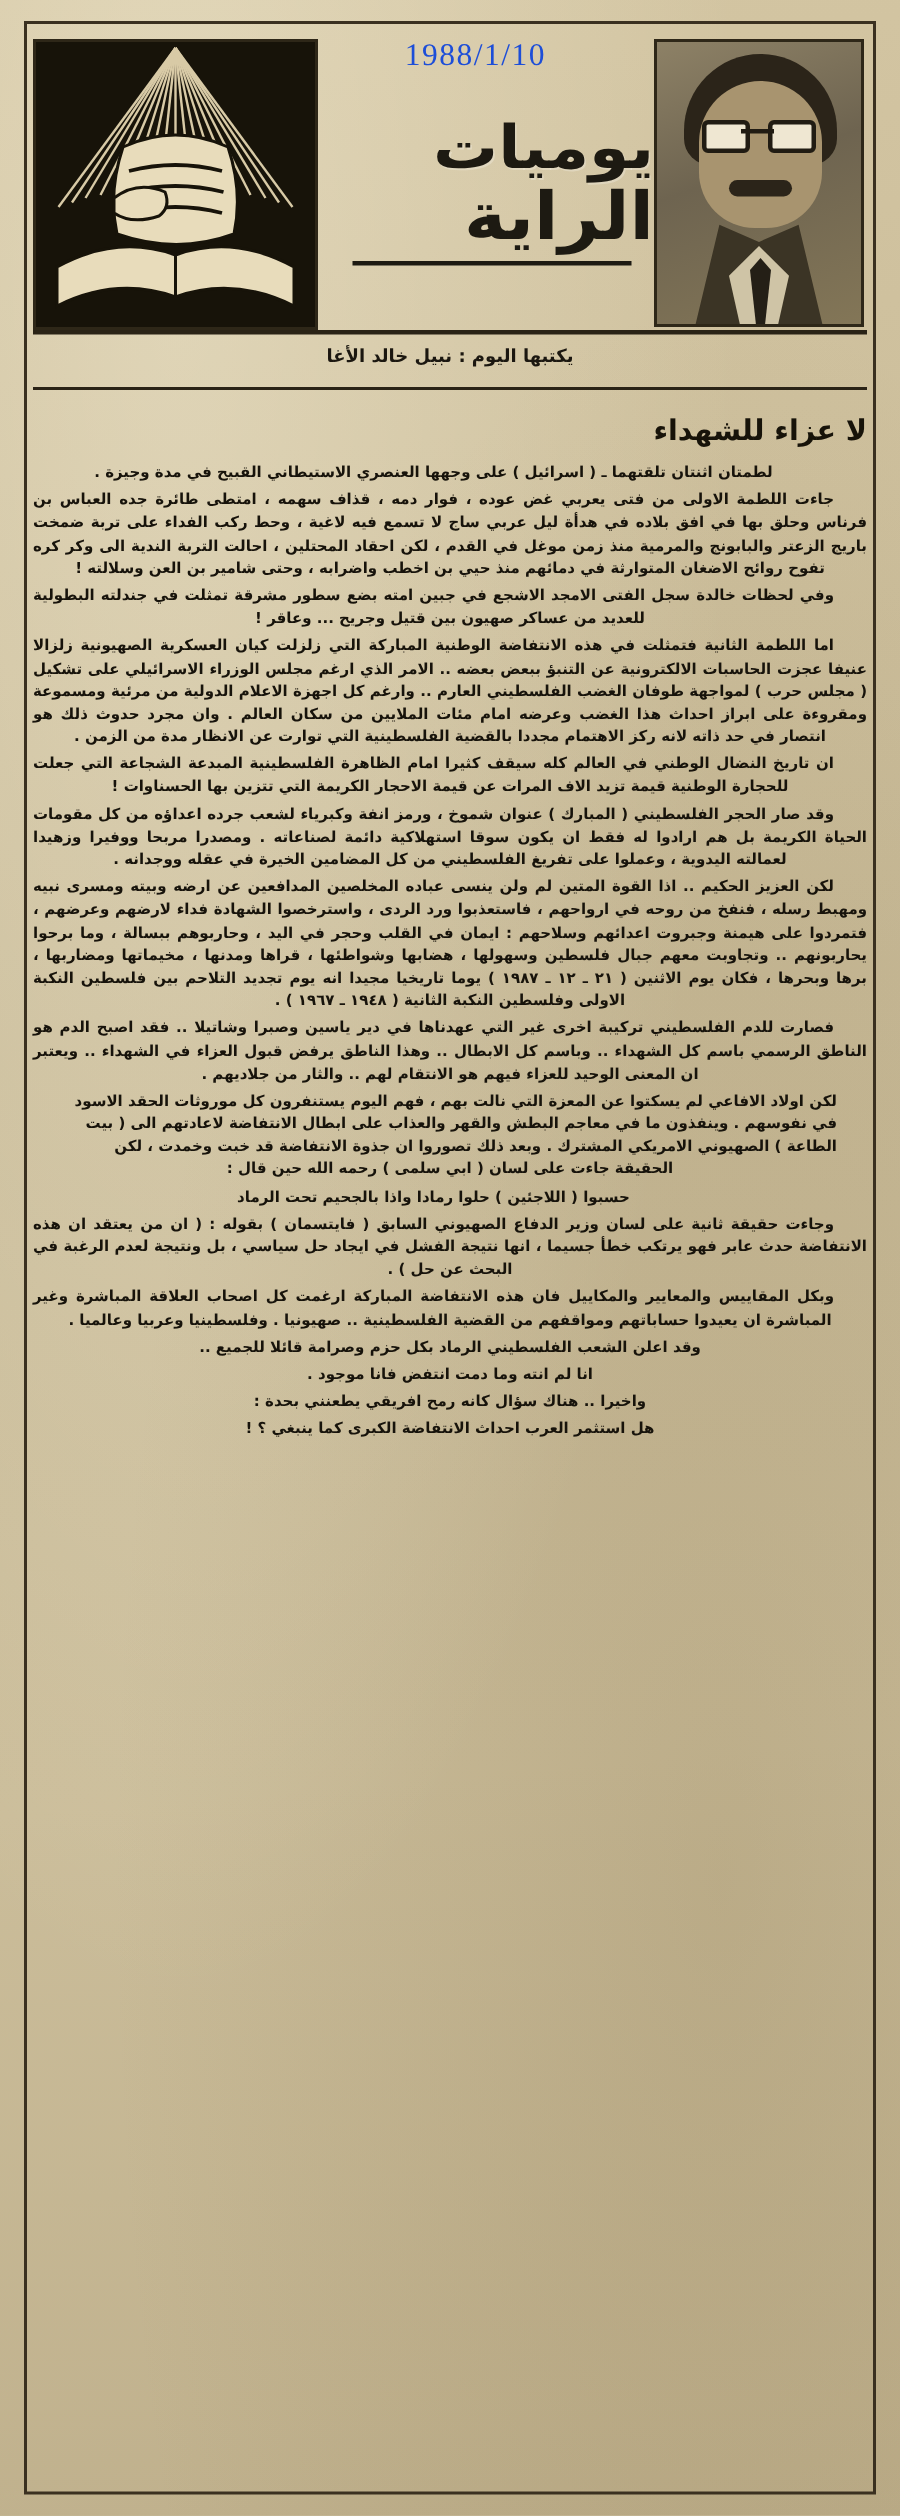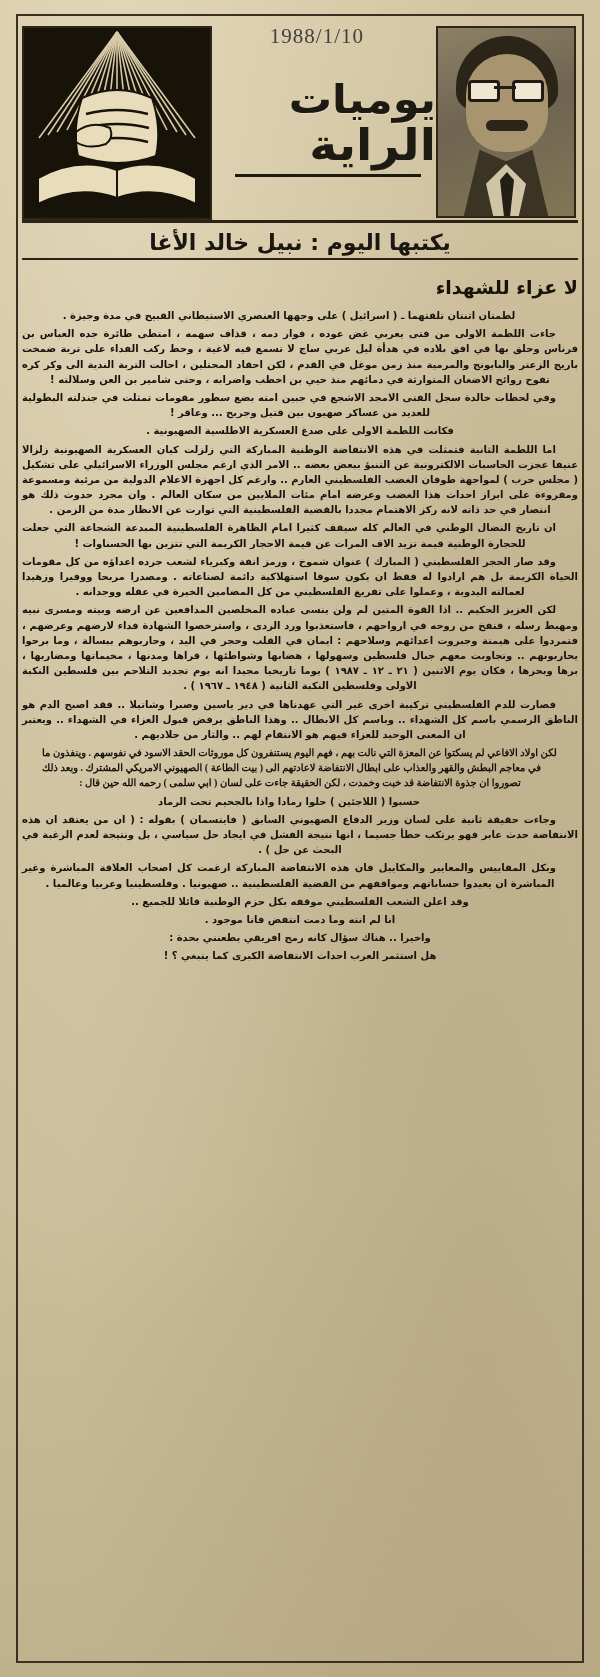--- a/index.html
+++ b/index.html
@@ -141,21 +141,21 @@
     height: 3px;
     background: #1d1a12;
     margin: 6px auto 0;
   }
 
   .date-label {
     position: absolute;
     right: 214px;
     top: 4px;
     font-size: 21px;
-    color: #404040;
+    color: #1d4ed8;
     font-family: "Liberation Serif", serif;
     letter-spacing: 1px;
     direction: ltr;
   }
 
   .emblem-box {
     position: absolute;
     left: 0px;
     top: 6px;
     width: 186px;
@@ -168,21 +168,21 @@
   .byline-rule-top {
     position: absolute;
     left: 0; right: 0; top: 200px;
     height: 3px; background: #2a2316;
   }
   .byline {
     position: absolute;
     left: 0; right: 0; top: 206px;
     height: 30px;
     text-align: center;
-    font-size: 22px;
+    font-size: 12px;
     font-weight: bold;
     color: #1b1710;
     padding-top: 4px;
   }
   .byline-rule-bottom {
     position: absolute;
     left: 0; right: 0; top: 238px;
     height: 2px; background: #2a2316;
   }
 
@@ -208,24 +208,23 @@
     text-align-last: center;
     font-weight: bold;
     text-indent: 22px;
     letter-spacing: -0.1px;
   }
   p.para.center {
     text-align: center;
     text-indent: 0;
   }
   p.para.quote {
-    text-align: left;
+    text-align: right;
     text-indent: 0;
     padding: 0 20px;
-    font-family: Liberation Serif, serif;
   }
 </style>
 </head>
 <body>
 
 <div class="page">
   <div class="paper-texture"></div>
   <div class="frame"></div>
 
   <div class="inner">
@@ -290,32 +289,31 @@
       <div class="byline-rule-top"></div>
       <div class="byline">يكتبها اليوم : نبيل خالد الأغا</div>
       <div class="byline-rule-bottom"></div>
     </div>
 
     <div class="article">
       <div class="headline">لا عزاء للشهداء</div>
       <div id="paras">
           <p class="para">لطمتان اثنتان تلقتهما ـ ( اسرائيل ) على وجهها العنصري الاستيطاني القبيح في مدة وجيزة .</p>
           <p class="para">جاءت اللطمة الاولى من فتى يعربي غض عوده ، فوار دمه ، قذاف سهمه ، امتطى طائرة جده العباس بن فرناس وحلق بها في افق بلاده في هدأة ليل عربي ساج لا تسمع فيه لاغية ، وحط ركب الفداء على تربة ضمخت باريج الزعتر والبابونج والمرمية منذ زمن موغل في القدم ، لكن احقاد المحتلين ، احالت التربة الندية الى وكر كره تفوح روائح الاضغان المتوارثة في دمائهم منذ حيي بن اخطب واضرابه ، وحتى شامير بن العن وسلالته !</p>
-          <p class="para">وفي لحظات خالدة سجل الفتى الامجد الاشجع في جبين امته بضع سطور مقومات تمثلت في جندلته البطولية للعديد من عساكر صهيون بين قتيل وجريح ... وعاقر !</p>
-          <p class="para center">فكانت اللطمة الاولى على صدغ العسكرية الاطلسية الصهيونية .</p>
+          <p class="para">وفي لحظات خالدة سجل الفتى الامجد الاشجع في جبين امته بضع سطور مشرقة تمثلت في جندلته البطولية للعديد من عساكر صهيون بين قتيل وجريح ... وعاقر !</p>
           <p class="para">اما اللطمة الثانية فتمثلت في هذه الانتفاضة الوطنية المباركة التي زلزلت كيان العسكرية الصهيونية زلزالا عنيفا عجزت الحاسبات الالكترونية عن التنبؤ ببعض بعضه .. الامر الذي ارغم مجلس الوزراء الاسرائيلي على تشكيل ( مجلس حرب ) لمواجهة طوفان الغضب الفلسطيني العارم .. وارغم كل اجهزة الاعلام الدولية من مرئية ومسموعة ومقروءة على ابراز احداث هذا الغضب وعرضه امام مئات الملايين من سكان العالم . وان مجرد حدوث ذلك هو انتصار في حد ذاته لانه ركز الاهتمام مجددا بالقضية الفلسطينية التي توارت عن الانظار مدة من الزمن .</p>
           <p class="para">ان تاريخ النضال الوطني في العالم كله سيقف كثيرا امام الظاهرة الفلسطينية المبدعة الشجاعة التي جعلت للحجارة الوطنية قيمة تزيد الاف المرات عن قيمة الاحجار الكريمة التي تتزين بها الحسناوات !</p>
           <p class="para">وقد صار الحجر الفلسطيني ( المبارك ) عنوان شموخ ، ورمز انفة وكبرياء لشعب جرده اعداؤه من كل مقومات الحياة الكريمة بل هم ارادوا له فقط ان يكون سوقا استهلاكية دائمة لصناعاته . ومصدرا مربحا ووفيرا وزهيدا لعمالته اليدوية ، وعملوا على تفريغ الفلسطيني من كل المضامين الخيرة في عقله ووجدانه .</p>
           <p class="para">لكن العزيز الحكيم .. اذا القوة المتين لم ولن ينسى عباده المخلصين المدافعين عن ارضه وبيته ومسرى نبيه ومهبط رسله ، فنفخ من روحه في ارواحهم ، فاستعذبوا ورد الردى ، واسترخصوا الشهادة فداء لارضهم وعرضهم ، فتمردوا على هيمنة وجبروت اعدائهم وسلاحهم : ايمان في القلب وحجر في اليد ، وحاربوهم ببسالة ، وما برحوا يحاربونهم .. وتجاوبت معهم جبال فلسطين وسهولها ، هضابها وشواطئها ، قراها ومدنها ، مخيماتها ومضاربها ، برها وبحرها ، فكان يوم الاثنين ( ٢١ ـ ١٢ ـ ١٩٨٧ ) يوما تاريخيا مجيدا انه يوم تجديد التلاحم بين فلسطين النكبة الاولى وفلسطين النكبة الثانية ( ١٩٤٨ ـ ١٩٦٧ ) .</p>
           <p class="para">فصارت للدم الفلسطيني تركيبة اخرى غير التي عهدناها في دير ياسين وصبرا وشاتيلا .. فقد اصبح الدم هو الناطق الرسمي باسم كل الشهداء .. وباسم كل الابطال .. وهذا الناطق يرفض قبول العزاء في الشهداء .. ويعتبر ان المعنى الوحيد للعزاء فيهم هو الانتقام لهم .. والثار من جلاديهم .</p>
           <p class="para quote">لكن اولاد الافاعي لم يسكتوا عن المعزة التي نالت بهم ، فهم اليوم يستنفرون كل موروثات الحقد الاسود في نفوسهم . وينفذون ما في معاجم البطش والقهر والعذاب على ابطال الانتفاضة لاعادتهم الى ( بيت الطاعة ) الصهيوني الامريكي المشترك . وبعد ذلك تصوروا ان جذوة الانتفاضة قد خبت وخمدت ، لكن الحقيقة جاءت على لسان ( ابي سلمى ) رحمه الله حين قال :</p>
           <p class="para">حسبوا ( اللاجئين ) حلوا رمادا            واذا بالجحيم تحت الرماد</p>
           <p class="para">وجاءت حقيقة ثانية على لسان وزير الدفاع الصهيوني السابق ( فايتسمان ) بقوله : ( ان من يعتقد ان هذه الانتفاضة حدث عابر فهو يرتكب خطأ جسيما ، انها نتيجة الفشل في ايجاد حل سياسي ، بل ونتيجة لعدم الرغبة في البحث عن حل ) .</p>
           <p class="para">وبكل المقاييس والمعايير والمكاييل فان هذه الانتفاضة المباركة ارغمت كل اصحاب العلاقة المباشرة وغير المباشرة ان يعيدوا حساباتهم ومواقفهم من القضية الفلسطينية .. صهيونيا . وفلسطينيا وعربيا وعالميا .</p>
-          <p class="para center">وقد اعلن الشعب الفلسطيني موقفه بكل حزم الوطنية قائلا للجميع ..</p>
+          <p class="para center">وقد اعلن الشعب الفلسطيني الرماد بكل حزم وصرامة قائلا للجميع ..</p>
           <p class="para center">انا لم انته وما دمت انتفض فانا موجود .</p>
           <p class="para center">واخيرا .. هناك سؤال كانه رمح افريقي يطعنني بحدة :</p>
           <p class="para center">هل استثمر العرب احداث الانتفاضة الكبرى كما ينبغي ؟ !</p>
         </div>
     </div>
 
   </div>
 </div>
 
 </body></html>

